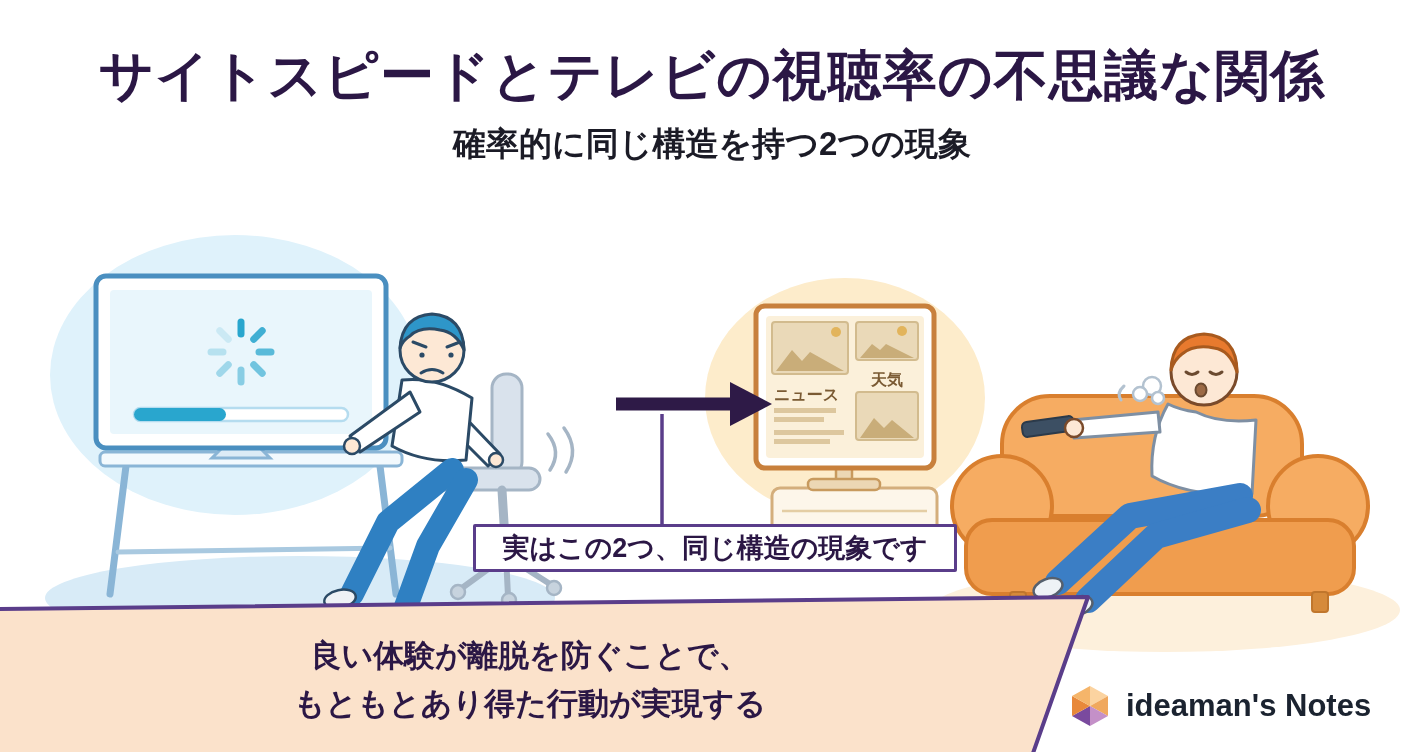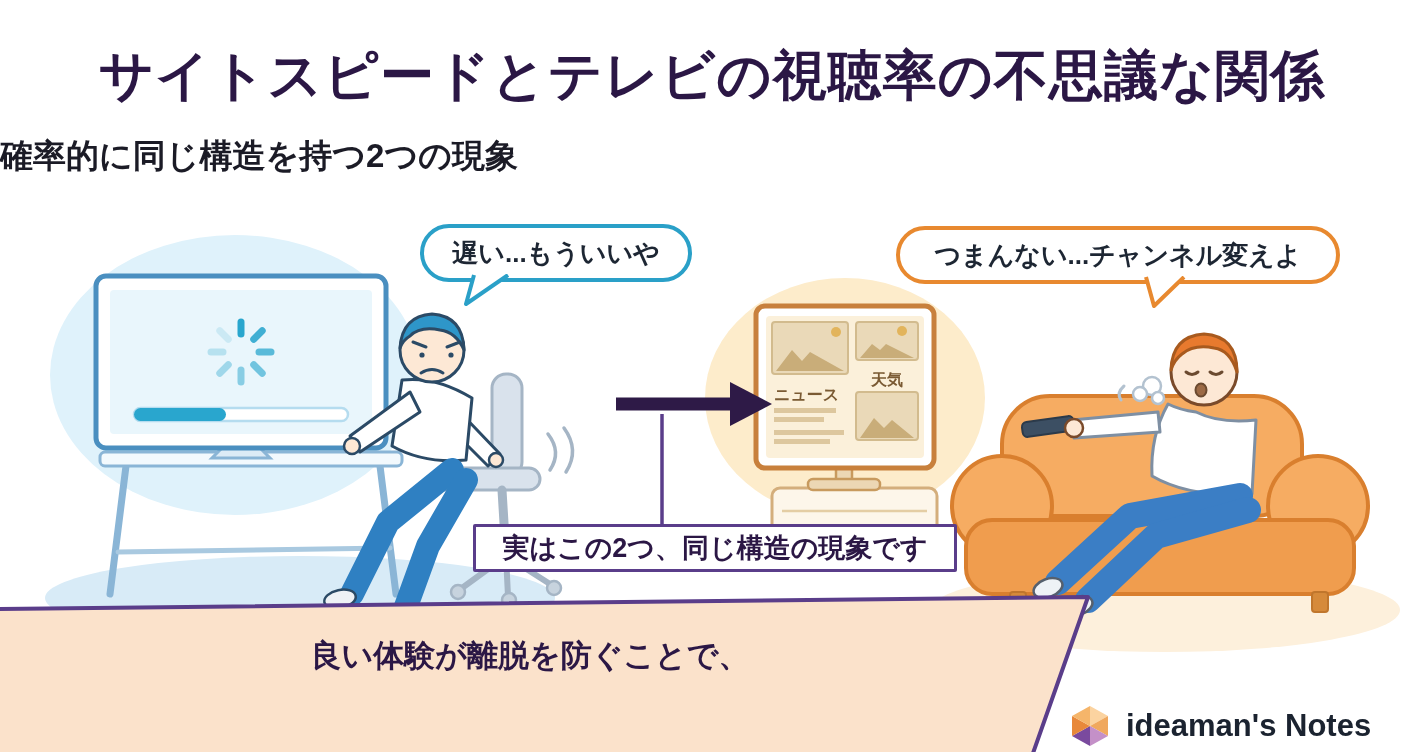--- a/index.html
+++ b/index.html
@@ -1,28 +1,28 @@
 <!DOCTYPE html>
 <html><head>
 <meta charset="utf-8">
 <style>
   * { box-sizing: border-box; margin: 0; padding: 0; }
   body { background:#e9e9e9; font-family:"Liberation Sans", sans-serif; }
   .canvas { position:relative; width:1424px; height:752px; background:#ffffff; overflow:hidden; margin:0 auto; }
   svg { display:block; }
   .abs { position:absolute; }
   .title { top:40px; left:0; width:100%; text-align:center; font-size:54px; font-weight:900; color:#2b1745; letter-spacing:1px; }
-  .subtitle { top:134px; left:0; width:100%; font-size:33px; font-weight:800; color:#1b1b26; }
+  .subtitle { top:122px; left:0; width:100%; text-align:center; font-size:33px; font-weight:800; color:#1b1b26; }
   .bubble { background:#fff; border-radius:30px; display:flex; align-items:center; justify-content:center; font-weight:800; font-size:26px; color:#1d2633; z-index:5; }
   .bubble-left { left:420px; top:224px; width:272px; height:58px; border:4px solid #2aa0c8; }
   .bubble-right { left:896px; top:226px; width:444px; height:58px; border:4px solid #e8892f; }
   .tail { position:absolute; top:calc(100% - 4px); width:48px; height:32px; }
   .center-note { left:473px; top:524px; width:484px; height:48px; background:#fff; border:3px solid #5a3d8a; border-radius:2px; display:flex; align-items:center; justify-content:center; font-size:27px; font-weight:800; color:#2b1745; z-index:6; }
   .banner-text { left:150px; top:624px; width:760px; text-align:center; font-size:31px; font-weight:900; color:#2b1745; line-height:1.55; z-index:7;margin-top:8px; }
-  .footer { left:1066px; top:682px; display:flex; align-items:center; gap:12px; z-index:8;margin-top:20px; }
+  .footer { left:1066px; top:682px; display:flex; align-items:center; gap:12px; z-index:8; }
   .brand { font-size:31px; font-weight:700; color:#1b2330; }
   .layer { left:0; top:0; }
 </style>
 </head>
 <body>
 
 <div class="canvas">
 
   <svg class="abs layer" width="1424" height="752" viewBox="0 0 1424 752">
 
@@ -148,40 +148,29 @@
   </svg>
 
   <svg class="abs layer" width="1424" height="752" viewBox="0 0 1424 752" style="z-index:4;">
     <polygon points="0,608 1088,597 1034,752 0,752" fill="#fbe2cb"></polygon>
     <path d="M-4,609 L1088,597 L1032,756" fill="none" stroke="#5a3d8a" stroke-width="4" stroke-linejoin="round"></path>
   </svg>
 
   <div class="abs title">サイトスピードとテレビの視聴率の不思議な関係</div>
   <div class="abs subtitle">確率的に同じ構造を持つ2つの現象</div>
 
-  <div class="abs bubble bubble-left">
-    <span>遅い...もういいや</span>
-    <svg class="tail" style="left:38px;" viewBox="0 0 48 32">
-      <path d="M12,1 L4,30 L46,1" fill="#ffffff" stroke="#2aa0c8" stroke-width="4" stroke-linejoin="round"></path>
-    </svg>
-  </div>
 
-  <div class="abs bubble bubble-right">
-    <span>つまんない...チャンネル変えよ</span>
-    <svg class="tail" style="left:238px;" viewBox="0 0 48 32">
-      <path d="M8,1 L16,30 L46,1" fill="#ffffff" stroke="#e8892f" stroke-width="4" stroke-linejoin="round"></path>
-    </svg>
-  </div>
 
   <div class="abs center-note">
     <span>実はこの2つ、同じ構造の現象です</span>
   </div>
 
   <div class="abs banner-text">
     <div>良い体験が離脱を防ぐことで、</div>
+    <div>もともとあり得た行動が実現する</div>
   </div>
 
   <div class="abs footer">
     <svg width="48" height="48" viewBox="0 0 46 48">
       <polygon points="23,24 23,4 41,14" fill="#fbd3a0"></polygon>
       <polygon points="23,24 41,14 41,34" fill="#f0a85e"></polygon>
       <polygon points="23,24 41,34 23,44" fill="#c490c8"></polygon>
       <polygon points="23,24 23,44 5,34" fill="#7a4a9e"></polygon>
       <polygon points="23,24 5,34 5,14" fill="#e8883a"></polygon>
       <polygon points="23,24 5,14 23,4" fill="#f5b56a"></polygon>

